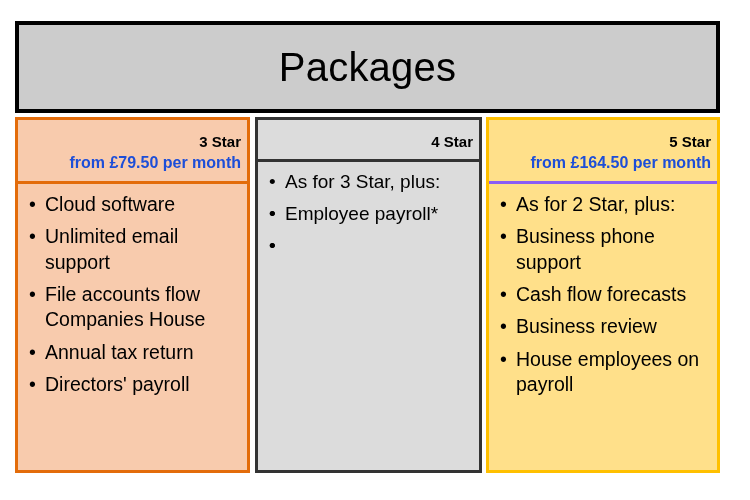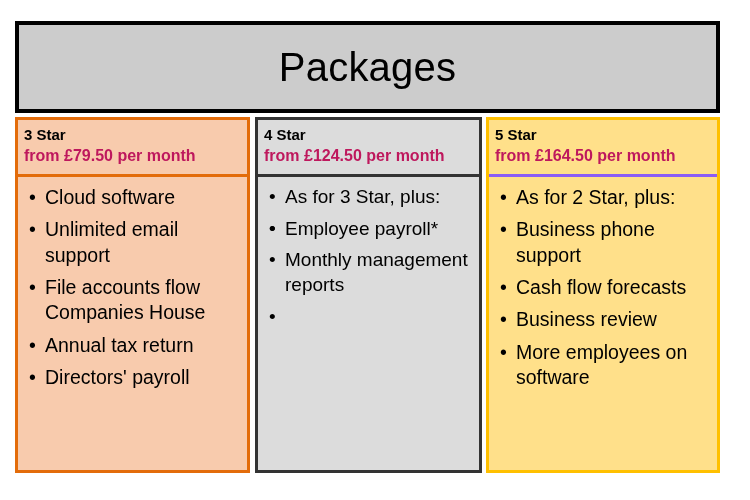--- a/index.html
+++ b/index.html
@@ -72,38 +72,38 @@
   }
   .col-5star {
     left: 471px;
     width: 234px;
     background: #ffe08a;
     border: 3px solid #ffc000;
   }
 
   .col-header {
     box-sizing: border-box;
-    padding: 5px 6px 7px 6px;
-    text-align: left;
+    padding: 12px 6px 7px 6px;
+    text-align: right;
     flex: 0 0 auto;
   }
   .col-3star .col-header { border-bottom: 3px solid #e36c0a; }
   .col-4star .col-header { border-bottom: 3px solid #333333; }
   .col-5star .col-header { border-bottom: 3px solid #8b5cf6; }
 
   .tier-name {
     font-size: 15px;
     font-weight: bold;
     color: #000000;
     line-height: 1.35;
   }
   .tier-price {
     font-size: 16px;
     font-weight: bold;
-    color: #be185d;
+    color: #1d4ed8;
     line-height: 1.35;
     white-space: nowrap;
   }
 
   .col-body {
     flex: 1 1 auto;
     padding: 8px 6px 4px 10px;
     box-sizing: border-box;
   }
   .feature-list {
@@ -169,38 +169,36 @@
             <span class="bullet">•</span>
             <span>Directors' payroll</span>
           </li>
         </ul>
       </div>
     </div>
 
     <div class="col col-4star">
       <div class="col-header">
         <div class="tier-name">4 Star</div>
-        <div class="tier-price">from £124.50 per month</div>
       </div>
       <div class="col-body">
         <ul class="feature-list">
           <li class="feature-item">
             <span class="bullet">•</span>
             <span>As for 3 Star, plus:</span>
           </li>
           <li class="feature-item">
             <span class="bullet">•</span>
           </li>
           <li class="feature-item">
             <span class="bullet">•</span>
             <span>Employee payroll*</span>
           </li>
           <li class="feature-item">
             <span class="bullet">•</span>
-            <span>Monthly management reports</span>
           </li>
           <li class="feature-item">
             <span class="bullet">•</span>
           </li>
         </ul>
       </div>
     </div>
 
     <div class="col col-5star">
       <div class="col-header">
@@ -220,20 +218,20 @@
           <li class="feature-item">
             <span class="bullet">•</span>
             <span>Cash flow forecasts</span>
           </li>
           <li class="feature-item">
             <span class="bullet">•</span>
             <span>Business review</span>
           </li>
           <li class="feature-item">
             <span class="bullet">•</span>
-            <span>More employees on software</span>
+            <span>House employees on payroll</span>
           </li>
         </ul>
       </div>
     </div>
 
   </div>
 </div>
 
 </body></html>

